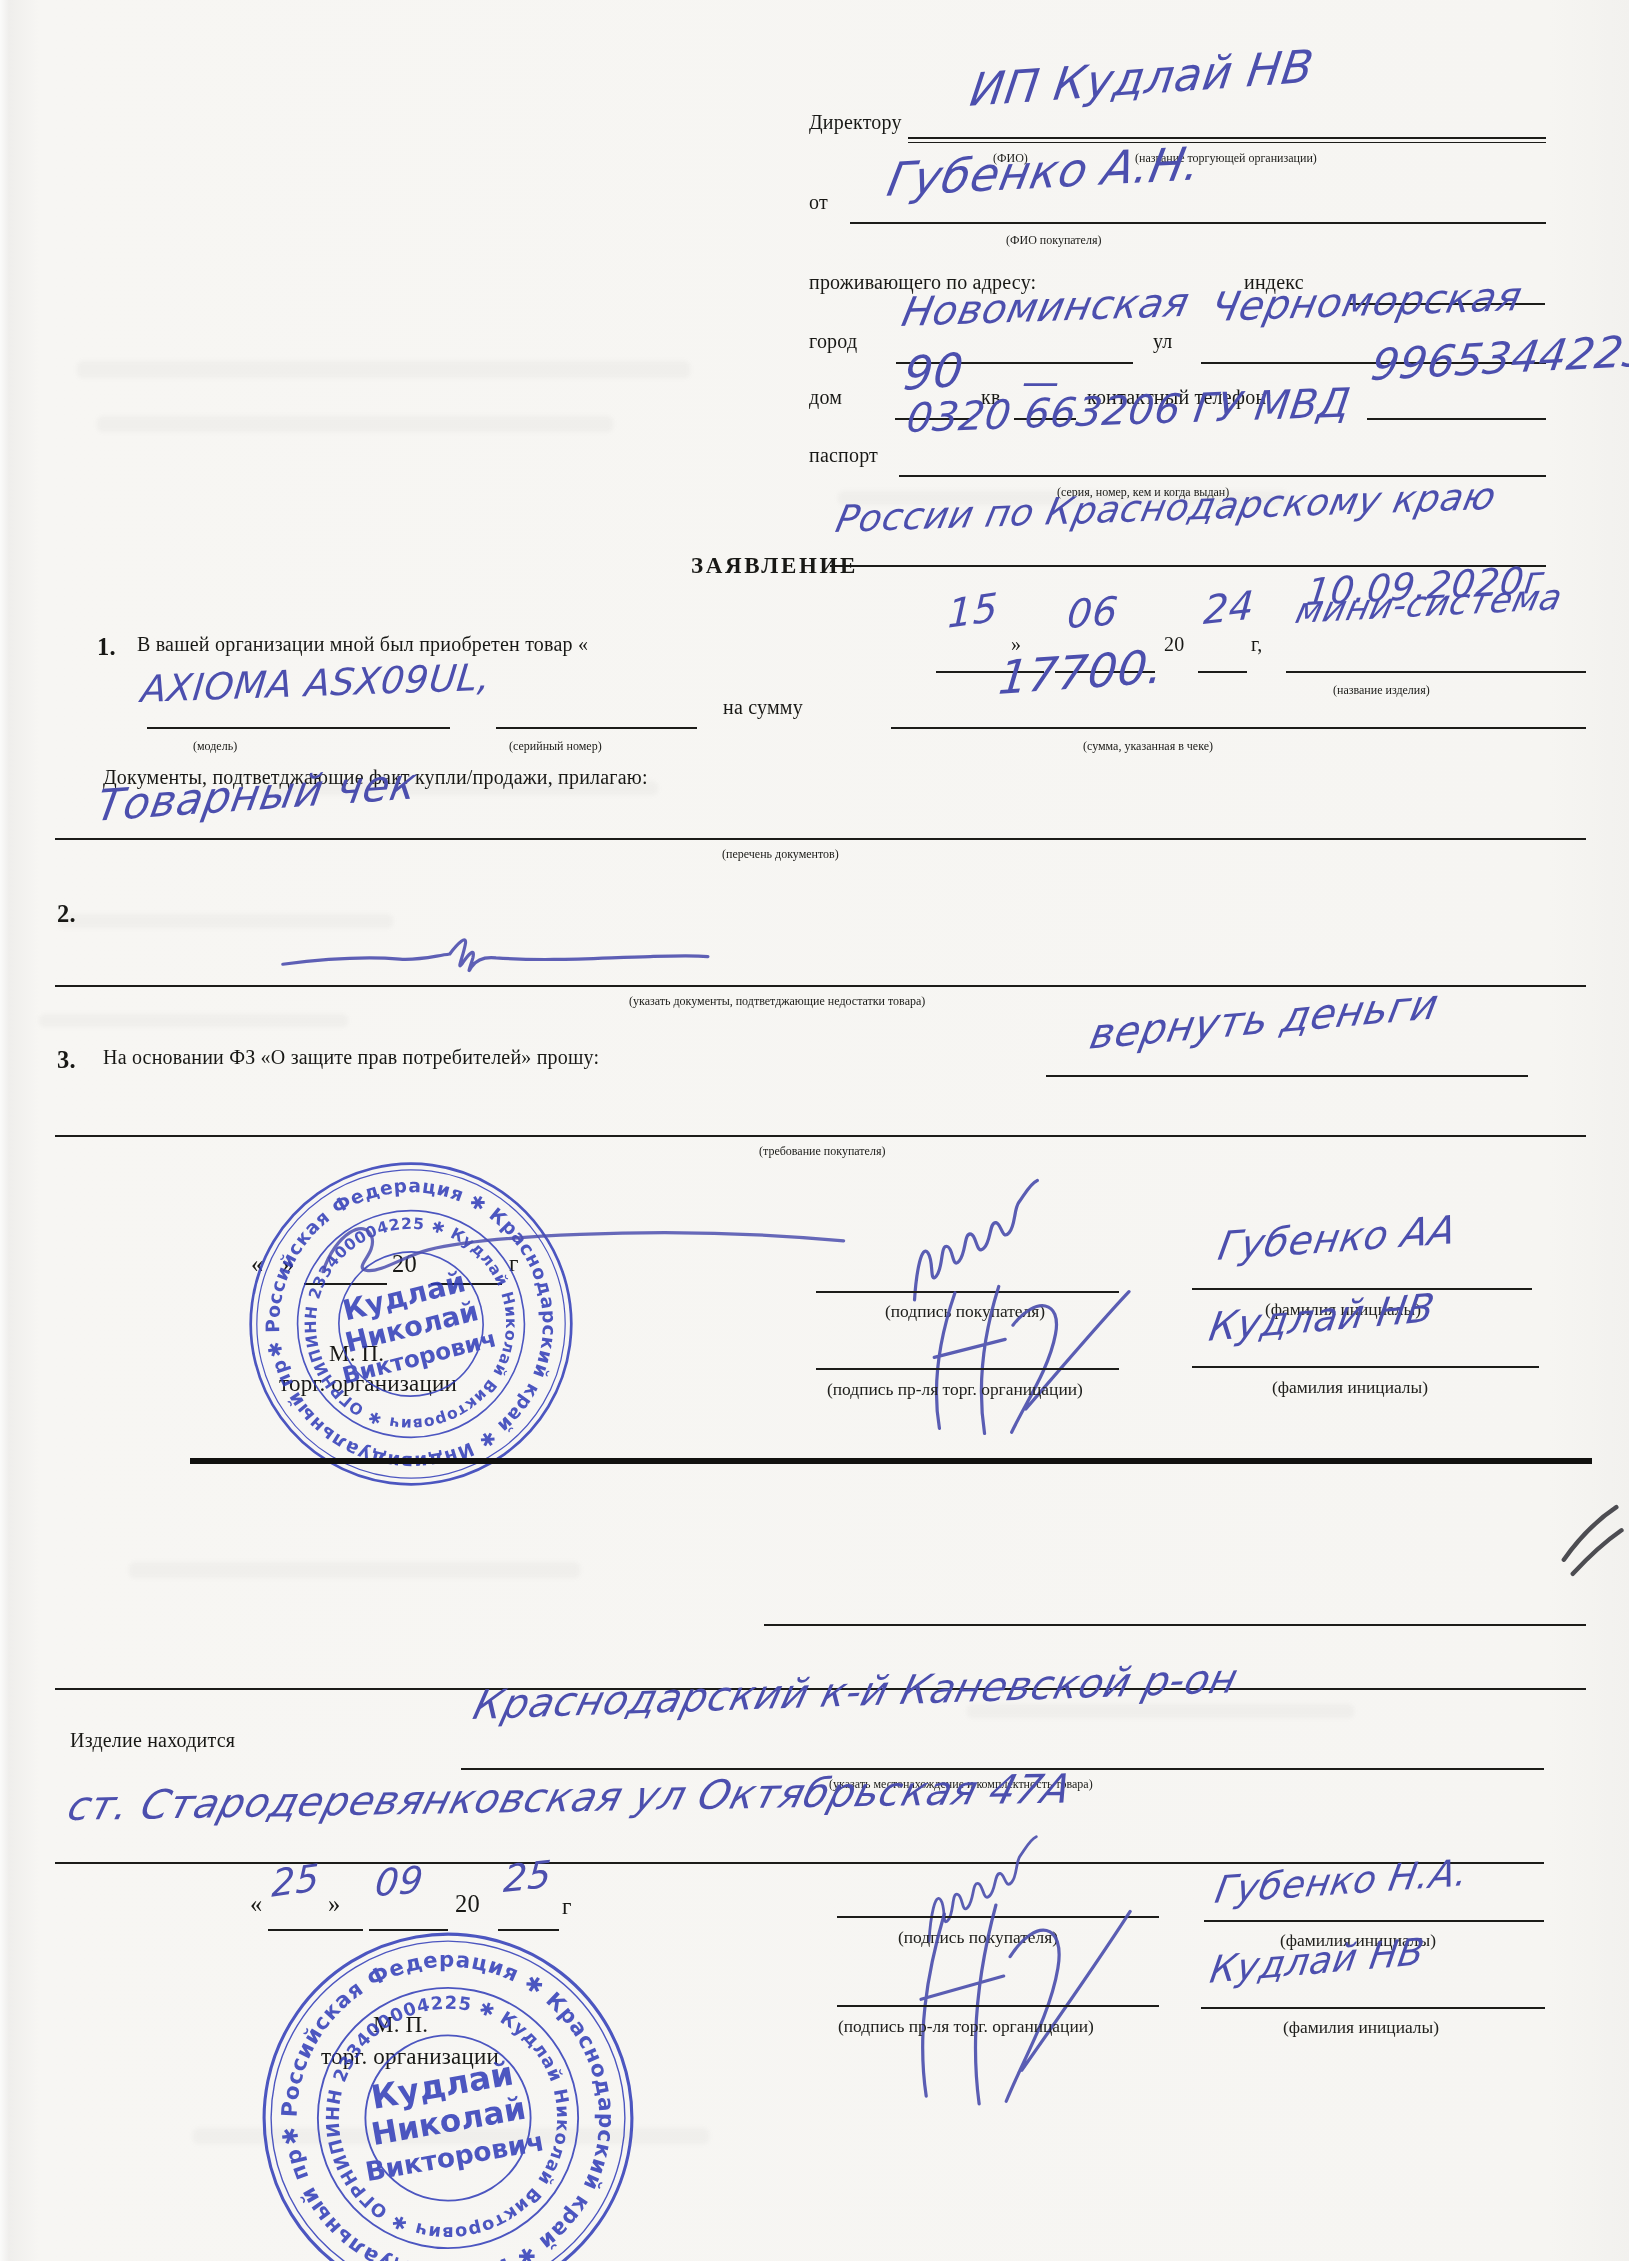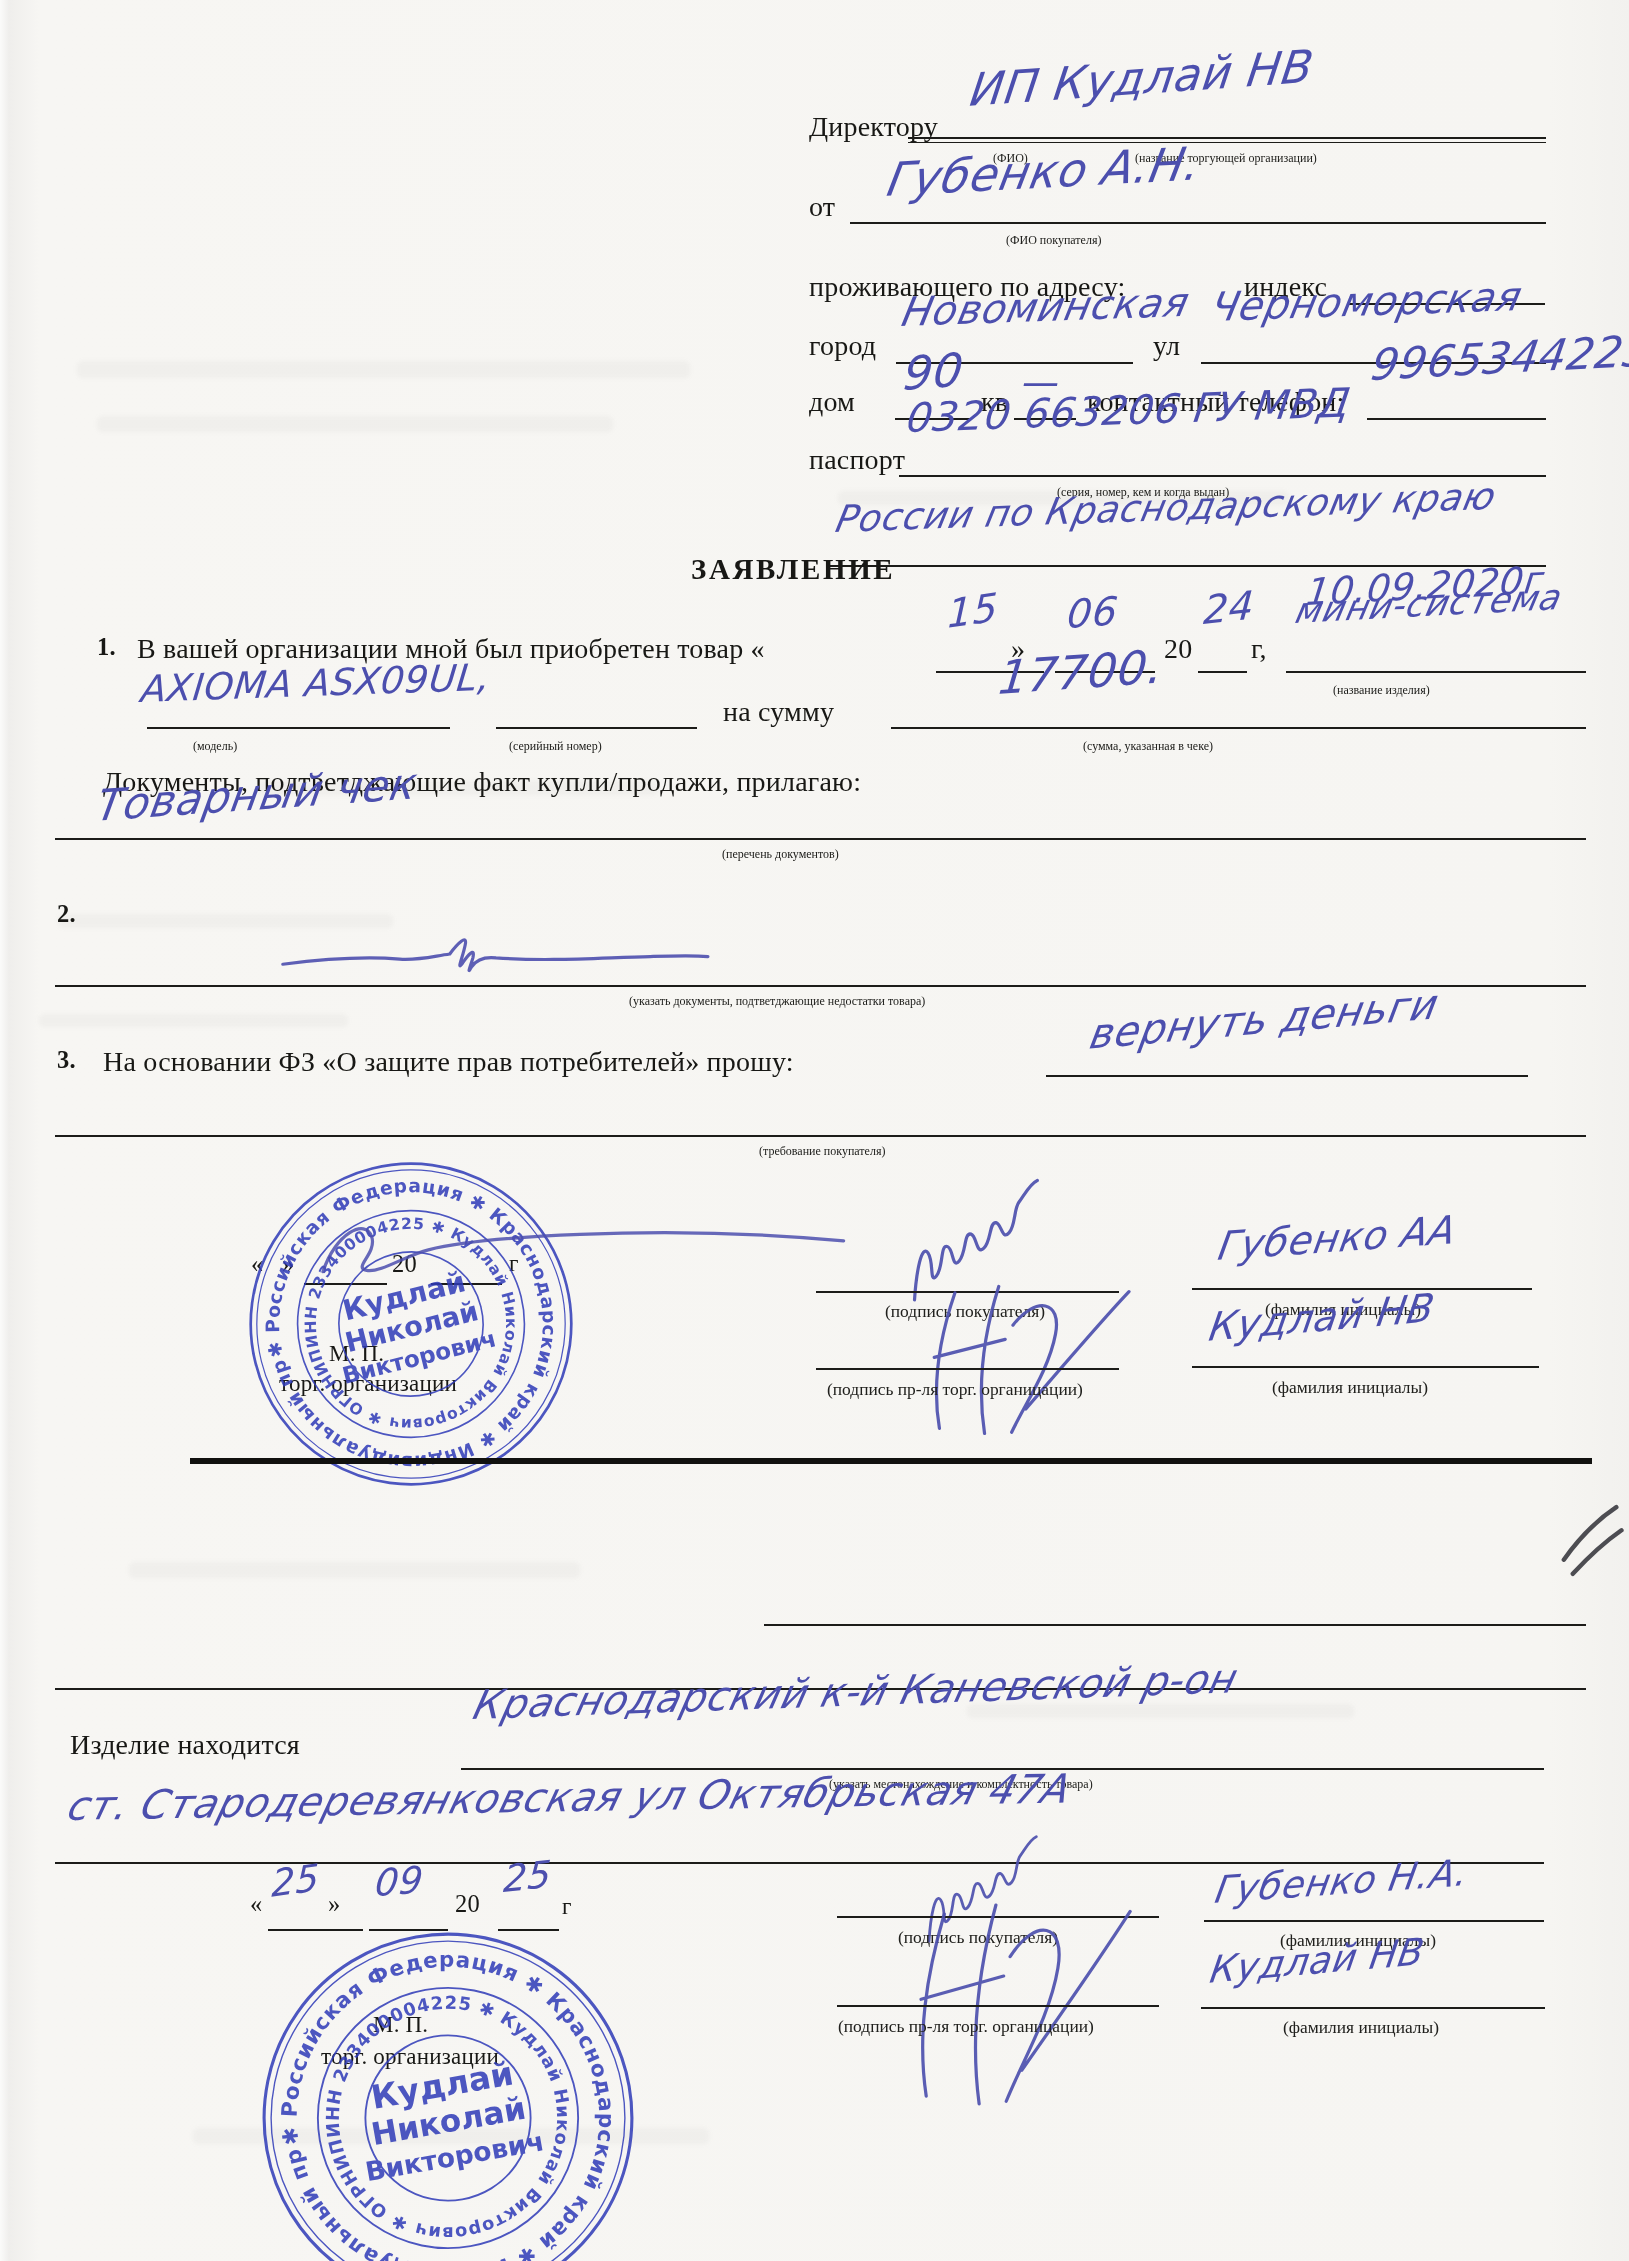--- a/index.html
+++ b/index.html
@@ -2,21 +2,21 @@
 <html style="font-size:10.3px"><head>
 <meta charset="utf-8">
 <style>
   html,body{margin:0;padding:0;background:#c8c8c8;}
   .page{
     position:relative;width:1630px;height:2261px;margin:0 auto;
     background:linear-gradient(90deg,#fbfbfa 0px,#efeeec 9px,#f7f6f3 39px,#f6f5f2 95%,#f2f1ee 100%);
     overflow:hidden;
     font-family:"Liberation Serif",serif;
   }
-  .pt{position:absolute;font-family:"Liberation Serif",serif;color:#181815;font-size:28px;white-space:nowrap;letter-spacing:0.2px;}
+  .pt{position:absolute;font-family:"Liberation Serif",serif;color:#181815;font-size:20px;white-space:nowrap;letter-spacing:0.2px;}
   .b{font-weight:700;}
   .sub{position:absolute;font-family:"Liberation Serif",serif;color:#20201d;font-size:12px;white-space:nowrap;}
   .ul{position:absolute;height:1.9px;background:#1c1c19;}
   .ul2{position:absolute;height:1.3px;background:#1c1c19;}
   .thick{position:absolute;height:5.8px;background:#11110f;}
   .hw{position:absolute;font-family:"DejaVu Sans",sans-serif;font-style:italic;color:#4c4fae;
       white-space:nowrap;transform-origin:left bottom;letter-spacing:0.6px;}
   .sig{position:absolute;}
   .stamp{position:absolute;opacity:.85;}
   .stamp text{font-family:"DejaVu Sans",sans-serif;font-weight:700;}
@@ -74,21 +74,21 @@
 
   <div class="pt" style="left:809px;top:444px;">паспорт</div>
   <div class="hw" style="left:904px;top:395px;font-size:40px;transform:rotate(-2deg) skewX(-10deg);">0320 663206 ГУ МВД</div>
   <div class="ul" style="left:899px;top:475px;width:647px;"></div>
   <div class="sub" style="left:1057px;top:485px;">(серия, номер, кем и когда выдан)</div>
 
   <div class="hw" style="left:832px;top:498px;font-size:37px;transform:rotate(-2deg) skewX(-14deg);">России по Краснодарскому краю</div>
   <div class="ul" style="left:830px;top:565px;width:716px;"></div>
   <div class="hw" style="left:1304px;top:571px;font-size:37px;transform:rotate(-3deg) skewX(-10deg);">10.09.2020г</div>
 
-  <div class="pt b" style="left:691px;top:553px;font-size:29px;letter-spacing:2.6px;">ЗАЯВЛЕНИЕ</div>
+  <div class="pt b" style="left:691px;top:553px;font-size:23px;letter-spacing:2.6px;">ЗАЯВЛЕНИЕ</div>
 
   <div class="pt b" style="left:97px;top:633px;font-size:24.5px;">1.</div>
   <div class="pt" style="left:137px;top:633px;">В вашей организации мной был приобретен товар «</div>
   <div class="hw" style="left:947px;top:592px;font-size:39px;transform:rotate(-8deg) skewX(-10deg);">15</div>
   <div class="pt" style="left:1011px;top:633px;">»</div>
   <div class="ul" style="left:936px;top:671px;width:108px;"></div>
   <div class="hw" style="left:1065px;top:592px;font-size:39px;transform:rotate(-4deg) skewX(-10deg);">06</div>
   <div class="ul" style="left:1055px;top:671px;width:100px;"></div>
   <div class="pt" style="left:1164px;top:633px;">20</div>
   <div class="hw" style="left:1202px;top:588px;font-size:39px;transform:rotate(-6deg) skewX(-10deg);">24</div>

